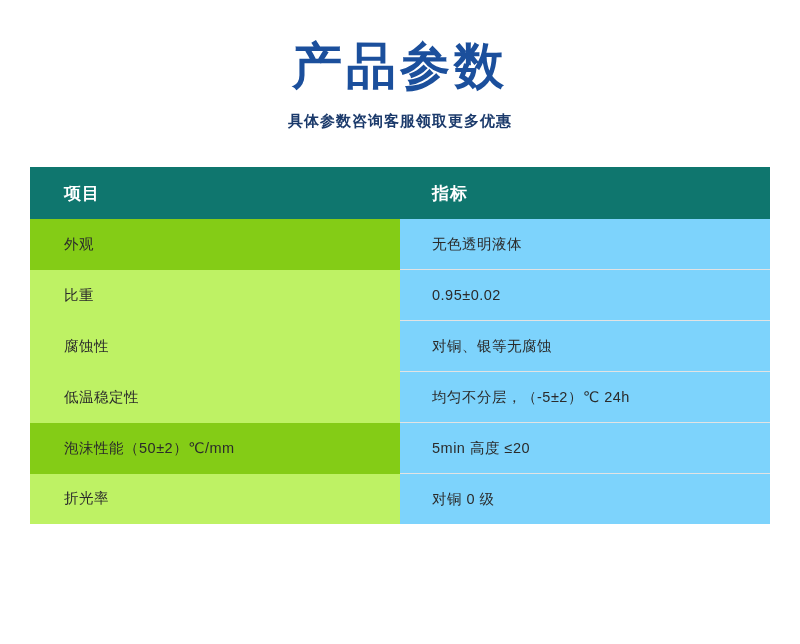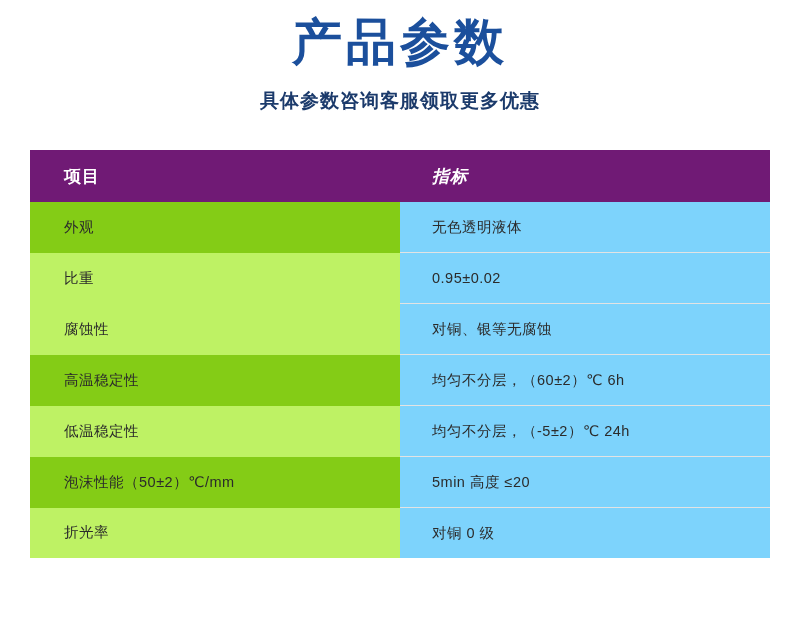--- a/index.html
+++ b/index.html
@@ -20,55 +20,54 @@
     position: relative;
     box-sizing: border-box;
   }
   .title {
     text-align: center;
     font-size: 50px;
     font-weight: bold;
     color: #1b4f9c;
     letter-spacing: 4px;
     margin: 0;
-    padding-top: 12px;
+    padding-top: 36px;
     line-height: 1.2;
   }
   .subtitle {
     text-align: center;
-    font-size: 19px;
+    font-size: 15px;
     font-weight: bold;
     color: #1b3a6b;
     letter-spacing: 1px;
     margin: 0;
     padding-top: 16px;
   }
   .table-wrap {
     margin: 0 auto;
     margin-top: 36px;
     width: 740px;
   }
   table.spec {
     border-collapse: collapse;
     width: 100%;
     table-layout: fixed;
   }
   table.spec th {
-    background: #701a75;
+    background: #0f766e;
     color: #ffffff;
     font-size: 17px;
     font-weight: bold;
     text-align: left;
     height: 52px;
     padding: 0 0 0 34px;
     letter-spacing: 1px;
   }
   table.spec th.col-b {
     padding-left: 32px;
-    font-style: italic;
   }
   table.spec td {
     height: 48px;
     font-size: 14.5px;
     vertical-align: middle;
     letter-spacing: 0.5px;
   }
   table.spec td.cell-a {
     background: #84cc16;
     color: #2b2b2b;
@@ -110,24 +109,20 @@
           <td class="cell-b">无色透明液体</td>
         </tr>
         <tr class="row-alt">
           <td class="cell-a">比重</td>
           <td class="cell-b">0.95±0.02</td>
         </tr>
         <tr class="row-alt">
           <td class="cell-a">腐蚀性</td>
           <td class="cell-b">对铜、银等无腐蚀</td>
         </tr>
-        <tr>
-          <td class="cell-a">高温稳定性</td>
-          <td class="cell-b">均匀不分层，（60±2）℃ 6h</td>
-        </tr>
         <tr class="row-alt">
           <td class="cell-a">低温稳定性</td>
           <td class="cell-b">均匀不分层，（-5±2）℃ 24h</td>
         </tr>
         <tr>
           <td class="cell-a">泡沫性能（50±2）℃/mm</td>
           <td class="cell-b">5min 高度 ≤20</td>
         </tr>
         <tr class="row-alt">
           <td class="cell-a">折光率</td>

